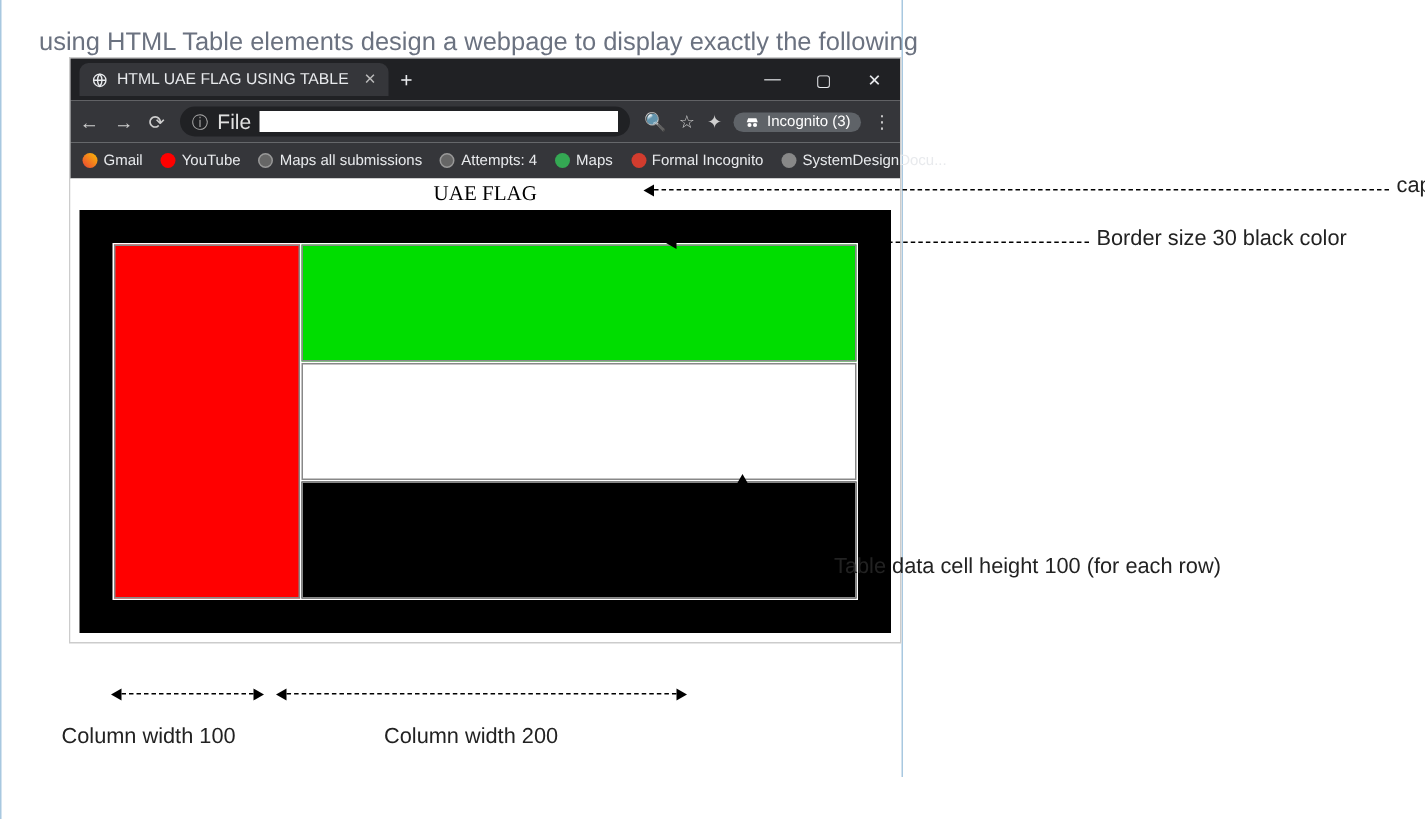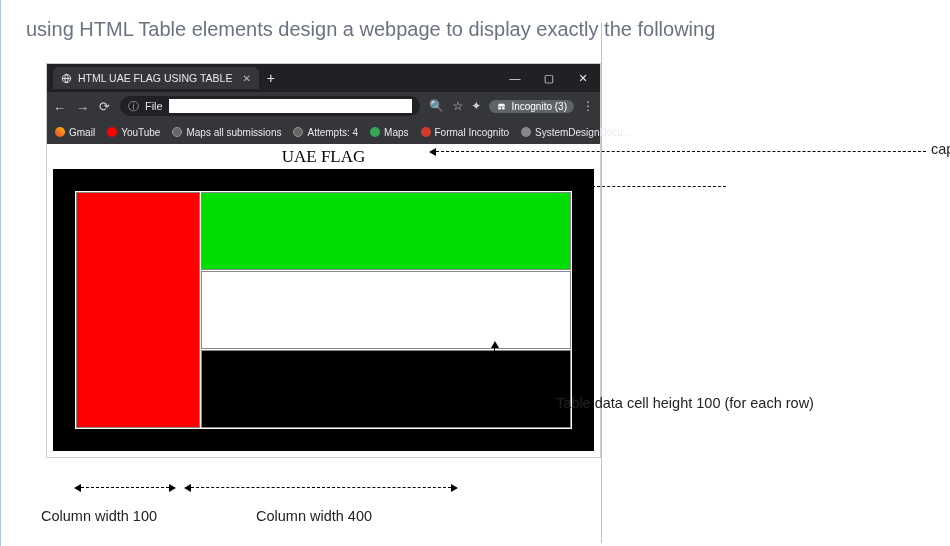--- a/index.html
+++ b/index.html
@@ -10,22 +10,21 @@
     font-size: 14px;
     color: #555;
     background: #fff;
     width: 950px;
     height: 546px;
     position: relative;
     border-left: 1px solid #a8c8e0;
   }
   .instruction {
     color: #6b7280;
-    font-size: 20px;
-    margin-bottom: 22px;
+    font-size: 17px;
   }
   .workspace {
     position: relative;
     height: 470px;
   }
 
   
   .browser {
     position: absolute;
     left: 20px;
@@ -82,21 +81,21 @@
   .url-box {
     flex:1;
     display:flex;
     align-items:center;
     background:#202124;
     border-radius:12px;
     height:20px;
     padding:0 8px;
     gap:6px;
   }
-  .url-label { color:#e0e0e0; font-size:11px; }
+  .url-label { color:#e0e0e0; font-size:14px; }
   .url-input {
     flex:1;
     background:#fff;
     height:14px;
     border:none;
     font-size:10px;
     padding:0 4px;
   }
   .url-right { display:flex; gap:8px; color:#cfcfcf; font-size:12px; align-items:center;}
   .incog-badge {
@@ -115,21 +114,21 @@
     gap:12px;
     color:#e8eaed;
     font-size:10px;
   }
   .bm { display:flex; align-items:center; gap:4px; white-space:nowrap; }
   .bm-dot { width:10px; height:10px; border-radius:50%; display:inline-block; }
 
   .caption-text {
     text-align:center;
     font-family:"Times New Roman", serif;
-    font-size:17px;
+    font-size:14px;
     color:#000;
     padding:3px 0 2px 0;
     background:#fff;
   }
   .flag-wrap { padding:0 6px 6px 6px; background:#fff;}
   .flag-table {
     border:22px solid #000;
     border-collapse:separate;
     border-spacing:1px;
     background:#fff;
@@ -293,22 +292,23 @@
         </tr>
       </tbody>
         </table>
     </div>
   </div>
 
   <div class="dash-line arrowhead-l" style="left:405px; top:88px; width:495px;"></div>
   <div class="anno" style="left:905px; top:78px;">caption</div>
 
   <div class="dash-line arrowhead-l" style="left:420px; top:123px; width:280px;"></div>
+  <div class="anno" style="left:705px; top:113px;">Border size 30 black color</div>
 
   <div class="dash-line-v arrowhead-u arrowhead-d" style="left:468px; top:280px; height:78px;"></div>
   <div class="anno" style="left:530px; top:332px;">Table data cell height 100 (for each row)</div>
 
   <div class="dash-line arrowhead-l arrowhead-r" style="left:50px; top:424px; width:98px;"></div>
   <div class="dash-line arrowhead-l arrowhead-r" style="left:160px; top:424px; width:270px;"></div>
   <div class="anno" style="left:15px; top:445px;">Column width 100</div>
-  <div class="anno" style="left:230px; top:445px;">Column width 400</div>
+  <div class="anno" style="left:230px; top:445px;">Column width 200</div>
 
 </div>
 
 </body></html>

